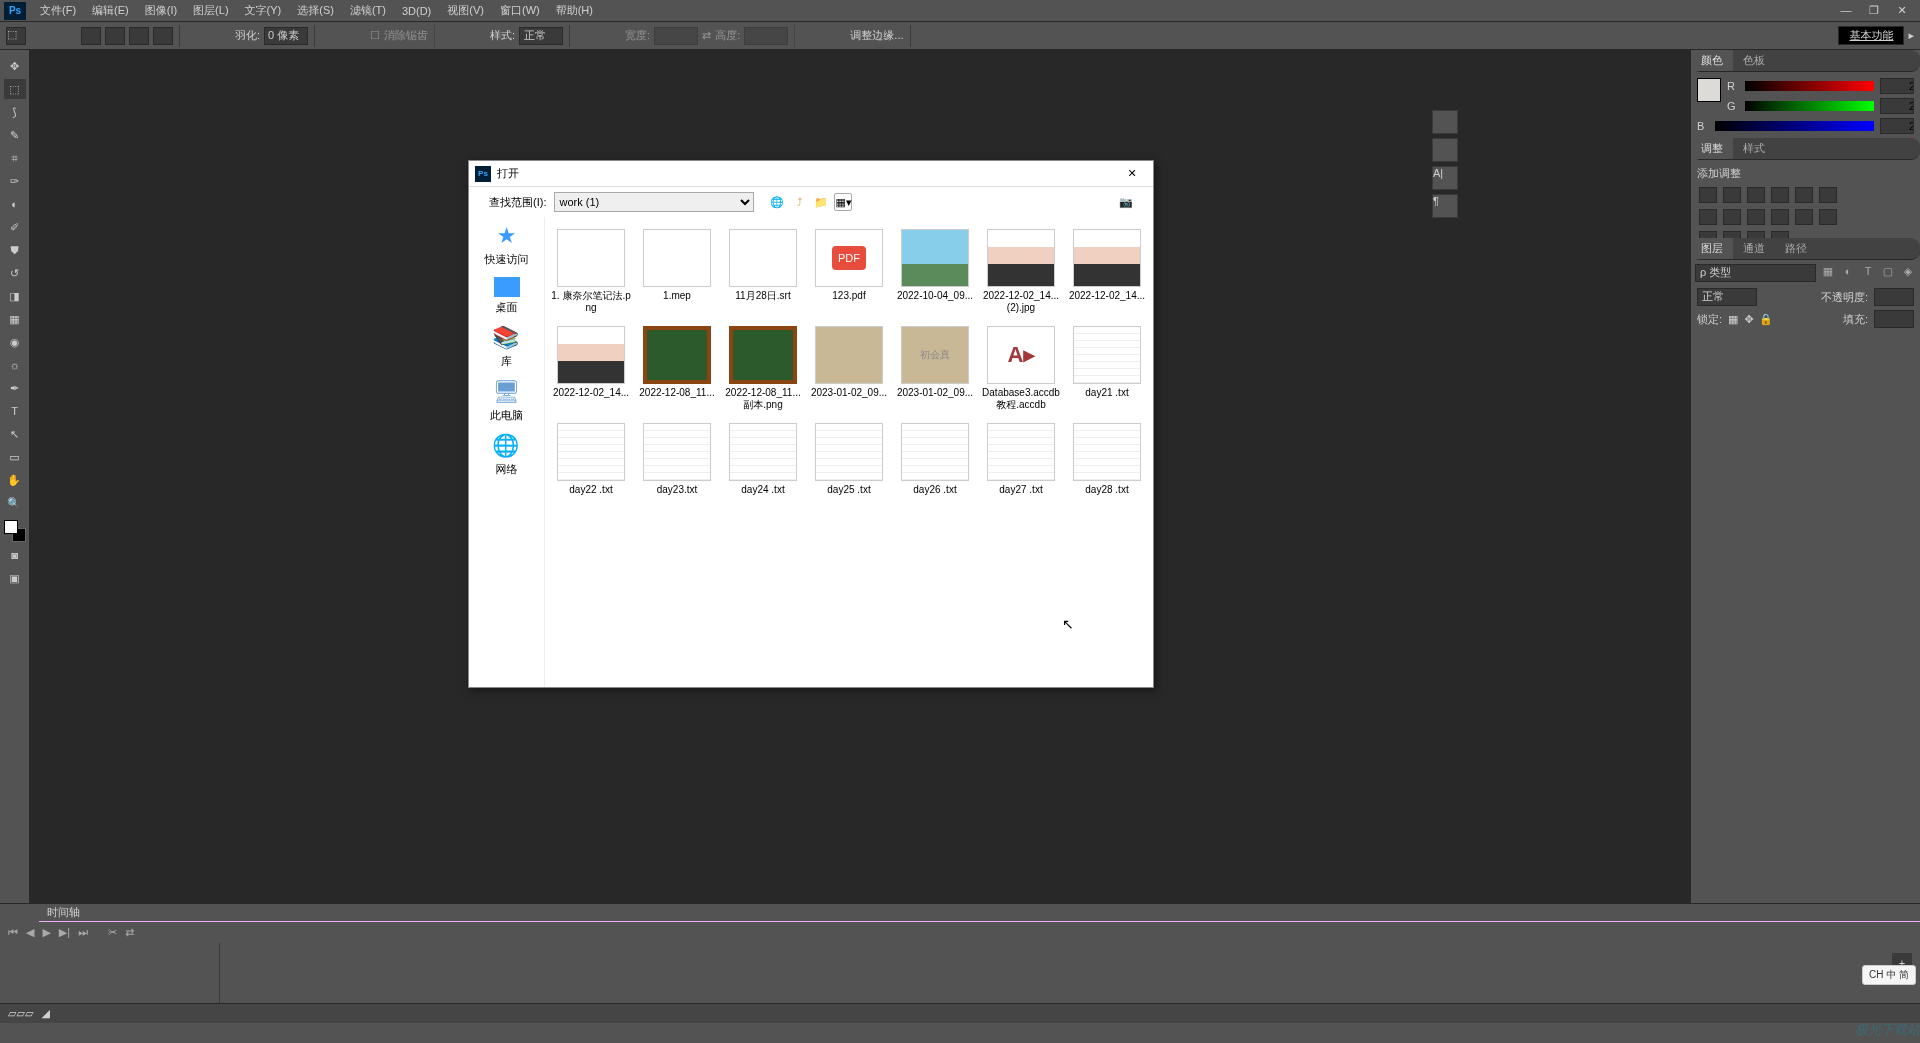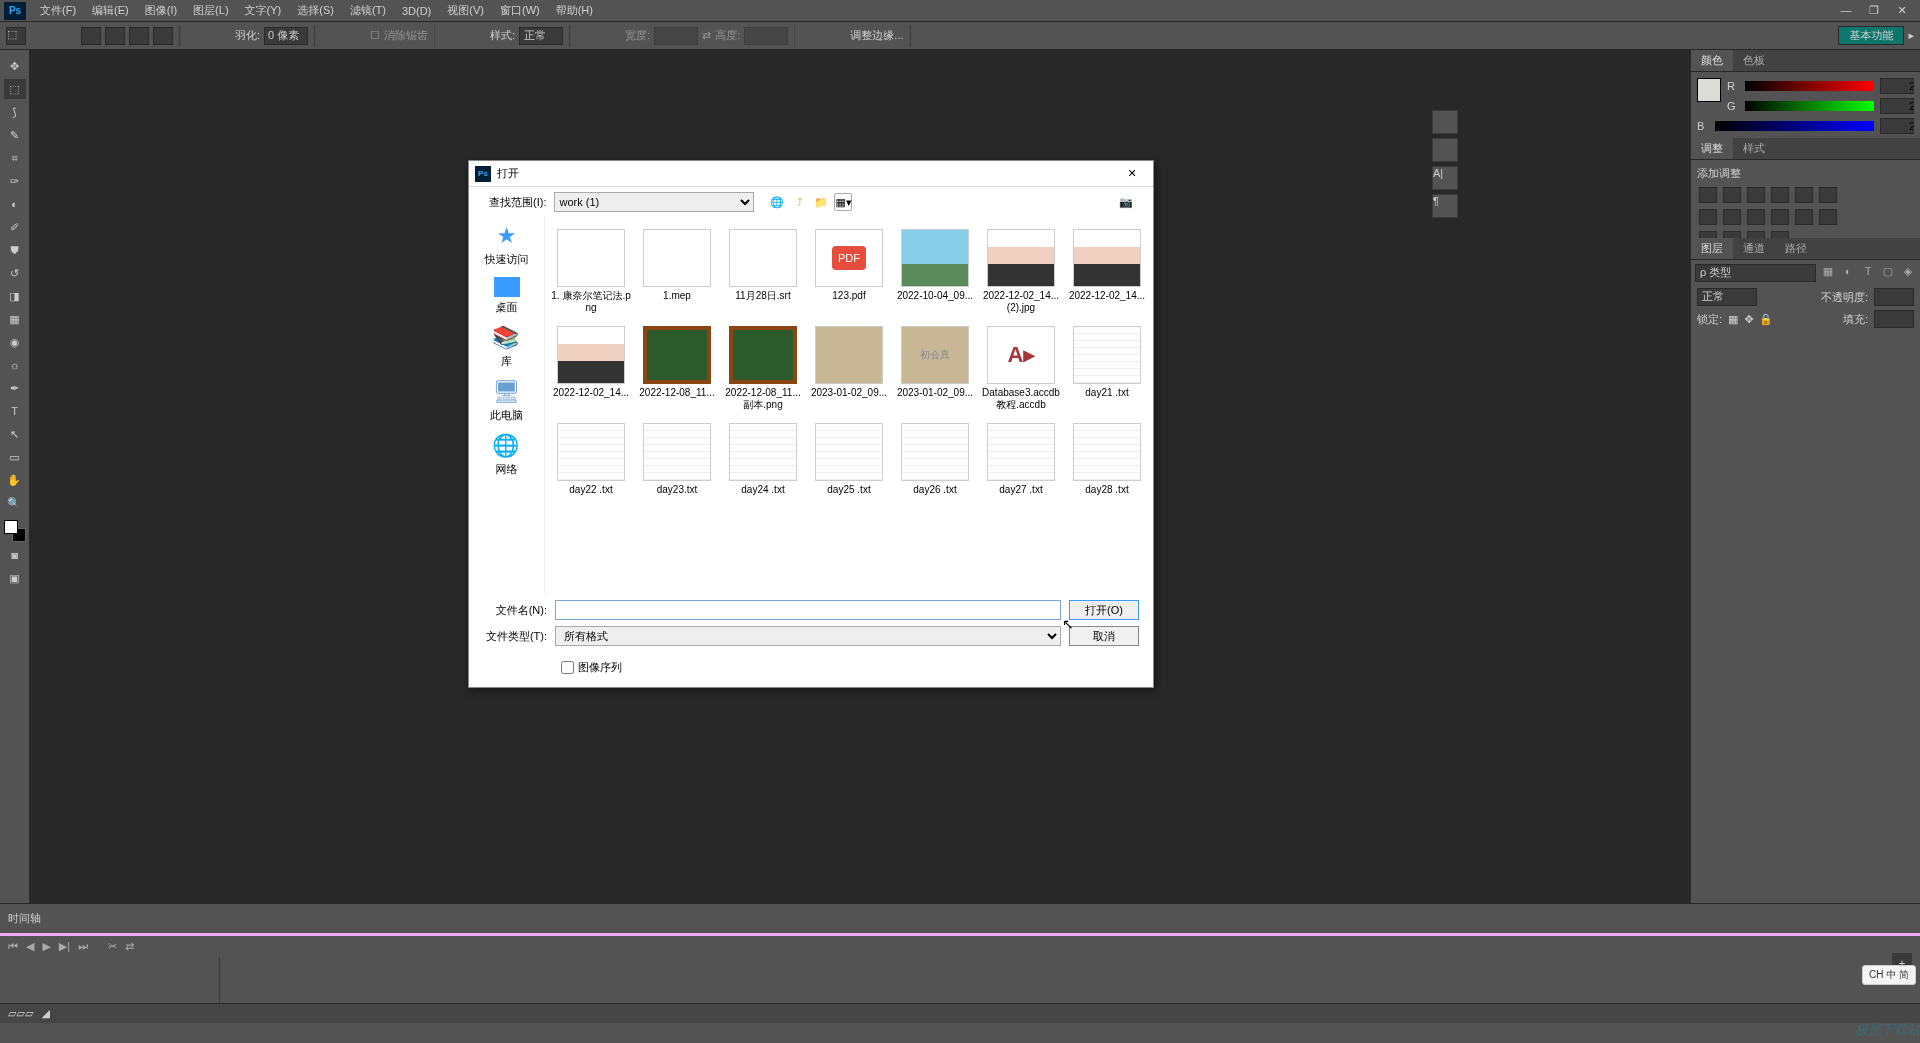--- a/index.html
+++ b/index.html
@@ -12,37 +12,37 @@
 .win-controls { margin-left: auto; display: flex; }
 .win-controls span { width: 28px; text-align: center; cursor: pointer; }
 
 
 .optionsbar { height: 28px; background: #535353; display: flex; align-items: center; padding: 2px 6px; border-bottom: 1px solid #282828; gap: 6px; }
 .optionsbar .seg { display: flex; align-items: center; gap: 4px; padding: 0 6px; border-right: 1px solid #3a3a3a; height: 22px; margin-left: 43px; }
 .opt-icon { width: 20px; height: 18px; background: #3a3a3a; border: 1px solid #2a2a2a; }
 .opt-input { width: 44px; height: 18px; background: #3a3a3a; border: 1px solid #2a2a2a; color: #ccc; padding: 0 3px; }
 .opt-select { height: 18px; background: #3a3a3a; border: 1px solid #2a2a2a; color: #ccc; padding: 0 16px 0 4px; position: relative; }
 .basic-fn { margin-left: auto; display: flex; align-items: center; gap: 4px; }
-.basic-fn .btn { background: #0f766e; border: 1px solid #2a2a2a; padding: 1px 10px; }
+.basic-fn .btn { background: #000000; border: 1px solid #2a2a2a; padding: 1px 10px; text-decoration: underline; }
 
 
 .workspace { display: flex; height: calc(100% - 50px - 140px); }
 .toolbar { width: 30px; background: #535353; border-right: 1px solid #282828; display: flex; flex-direction: column; align-items: center; padding-top: 6px; gap: 3px; }
 .tool { width: 22px; height: 20px; display: flex; align-items: center; justify-content: center; cursor: pointer; color: #ccc; }
 .tool.active { background: #3a3a3a; }
 .tool-swatch { width: 22px; height: 22px; position: relative; margin-top: 4px; }
 .tool-swatch .fg { position: absolute; width: 14px; height: 14px; background: #fff; border: 1px solid #000; top: 0; left: 0; }
 .tool-swatch .bg { position: absolute; width: 14px; height: 14px; background: #000; border: 1px solid #666; bottom: 0; right: 0; }
 .canvas-area { flex: 1; background: #282828; position: relative; }
 
 
 .right-panels { width: 230px; background: #535353; border-left: 1px solid #282828; display: flex; flex-direction: column; }
 .collapsed-strip { position: absolute; right: 230px; top: 60px; width: 30px; display: flex; flex-direction: column; gap: 4px; }
 .collapsed-strip .cicon { width: 26px; height: 24px; background: #535353; border: 1px solid #3a3a3a; margin-left: 2px; }
-.panel-tabs { display: flex; background: #424242; border-bottom: 1px solid #282828; }
+.panel-tabs { display: flex; background: #424242; border-bottom: 1px solid #282828; border-radius: 9px; }
 .panel-tab { padding: 3px 10px; cursor: pointer; color: #aaa; }
 .panel-tab.active { background: #535353; color: #ddd; }
 .panel-body { padding: 6px; }
 .color-panel { height: 88px; }
 .color-row { display: flex; align-items: center; gap: 6px; margin-bottom: 4px; }
 .color-row .lab { width: 12px; }
 .color-row .slider { flex: 1; height: 10px; background: linear-gradient(to right,#000,#f00); position: relative; }
 .color-row .slider.g { background: linear-gradient(to right,#000,#0f0); }
 .color-row .slider.b { background: linear-gradient(to right,#000,#00f); }
 .color-row .val { width: 34px; height: 16px; background: #3a3a3a; border: 1px solid #2a2a2a; text-align: center; padding-left: 28px; }
@@ -53,21 +53,21 @@
 .adjust-row span { width: 18px; height: 16px; background: #3a3a3a; border: 1px solid #2a2a2a; }
 .layers-panel { flex: 1; }
 .layers-tools { display: flex; gap: 4px; padding: 4px; align-items: center; }
 .layers-tools .sel { flex: 1; height: 18px; background: #3a3a3a; border: 1px solid #2a2a2a; padding: 0 4px; }
 .layers-tools .ic { width: 16px; height: 16px; color: #aaa; text-align: center; }
 .layers-row2 { display: flex; gap: 6px; padding: 2px 6px; align-items: center; }
 .layers-row2 .sel { width: 60px; height: 18px; background: #3a3a3a; border: 1px solid #2a2a2a; padding: 0 4px; }
 
 
 .timeline { height: 120px; background: #535353; border-top: 1px solid #282828; display: flex; flex-direction: column; }
-.timeline-hdr { padding: 7px 8px; border-bottom: 3px solid #f0abfc; }
+.timeline-hdr { padding: 1px 8px; border-bottom: 1px solid #f0abfc; margin-left: 39px; }
 .timeline-ctrl { display: flex; gap: 8px; padding: 4px 8px; align-items: center; }
 .timeline-ctrl span { color: #aaa; cursor: pointer; }
 .timeline-track { flex: 1; display: flex; }
 .timeline-track .left { width: 220px; border-right: 1px solid #3a3a3a; }
 .timeline-track .right { flex: 1; position: relative; }
 .timeline-add { position: absolute; right: 8px; bottom: 30px; width: 20px; height: 20px; background: #3a3a3a; text-align: center; line-height: 20px; }
 .statusbar { height: 20px; background: #454545; border-top: 1px solid #282828; display: flex; align-items: center; padding: 0 8px; gap: 8px; font-size: 10px; }
 
 
 .dialog { position: absolute; left: 438px; top: 110px; width: 686px; height: 528px; background: #fff; border: 1px solid #888; color: #000; box-shadow: 2px 2px 8px rgba(0,0,0,0.5); display: flex; flex-direction: column; }
@@ -336,36 +336,20 @@
             <div class="file-item">
               <div class="thumb txt"></div>
               <div class="fname">day27 .txt</div>
             </div>
             <div class="file-item">
               <div class="thumb txt"></div>
               <div class="fname">day28 .txt</div>
             </div>
           </div>
       </div>
-      <div class="dialog-footer">
-        <div class="footer-row">
-          <span class="lbl">文件名(N):</span>
-          <input class="combo" value="" style="">
-          <div class="btn primary">打开(O)</div>
-        </div>
-        <div class="footer-row">
-          <span class="lbl">文件类型(T):</span>
-          <select class="combo plain"><option>所有格式</option></select>
-          <div class="btn">取消</div>
-        </div>
-        <div class="chk-row">
-          <input type="checkbox" style="">
-          <span>图像序列</span>
-        </div>
-      </div>
     </div>
     <div class="cursor-arrow">↖</div>
   </div>
 
   <div class="right-panels">
     <div class="color-panel">
       <div class="panel-tabs">
         <div class="panel-tab active">颜色</div>
         <div class="panel-tab">色板</div>
       </div>

